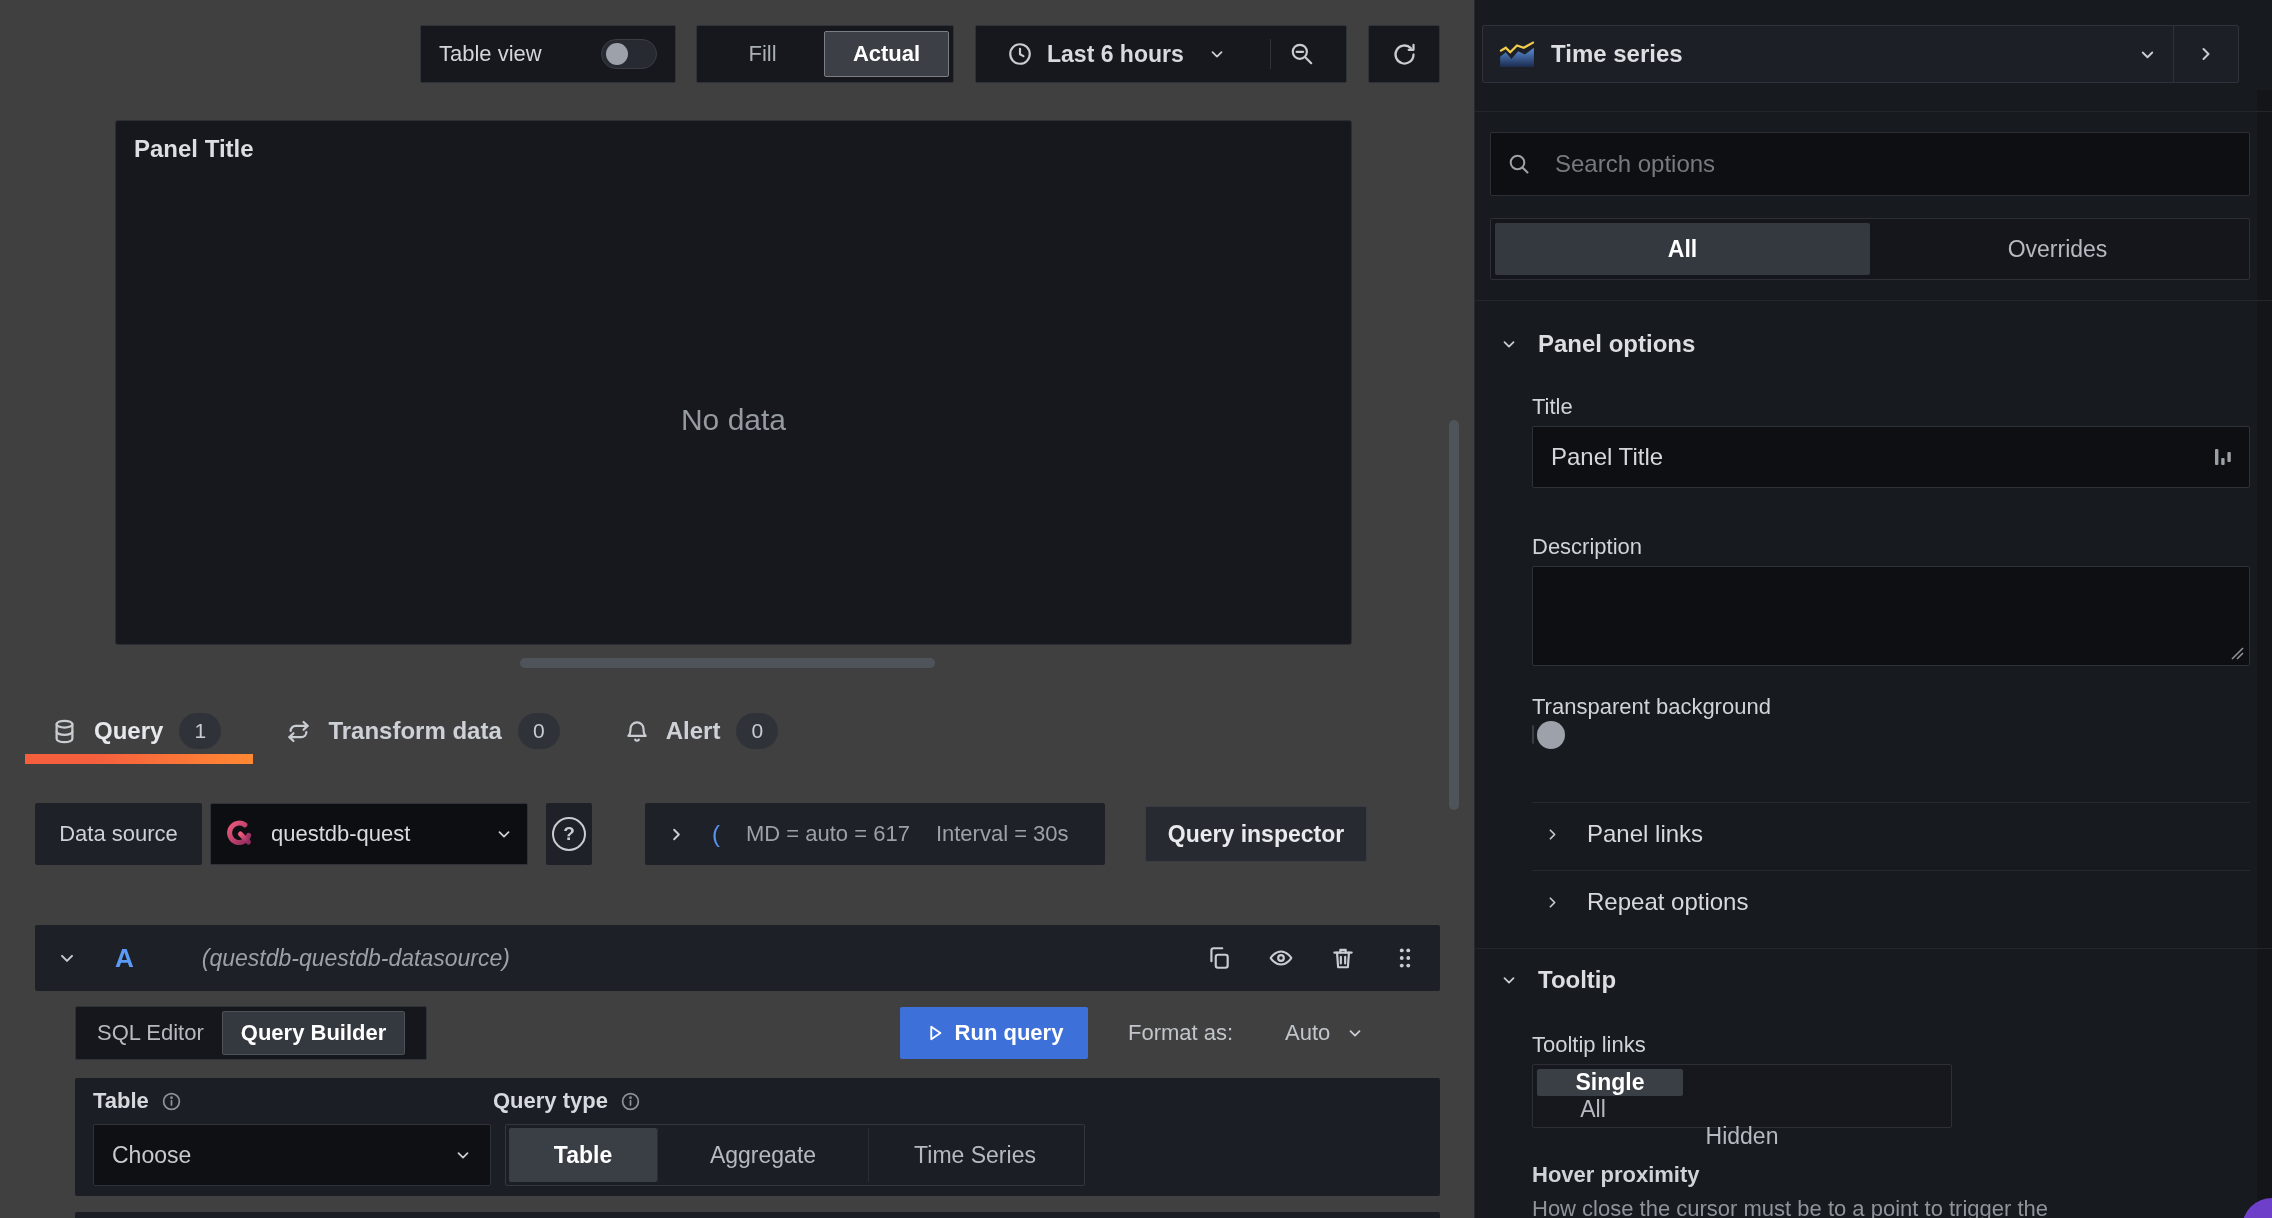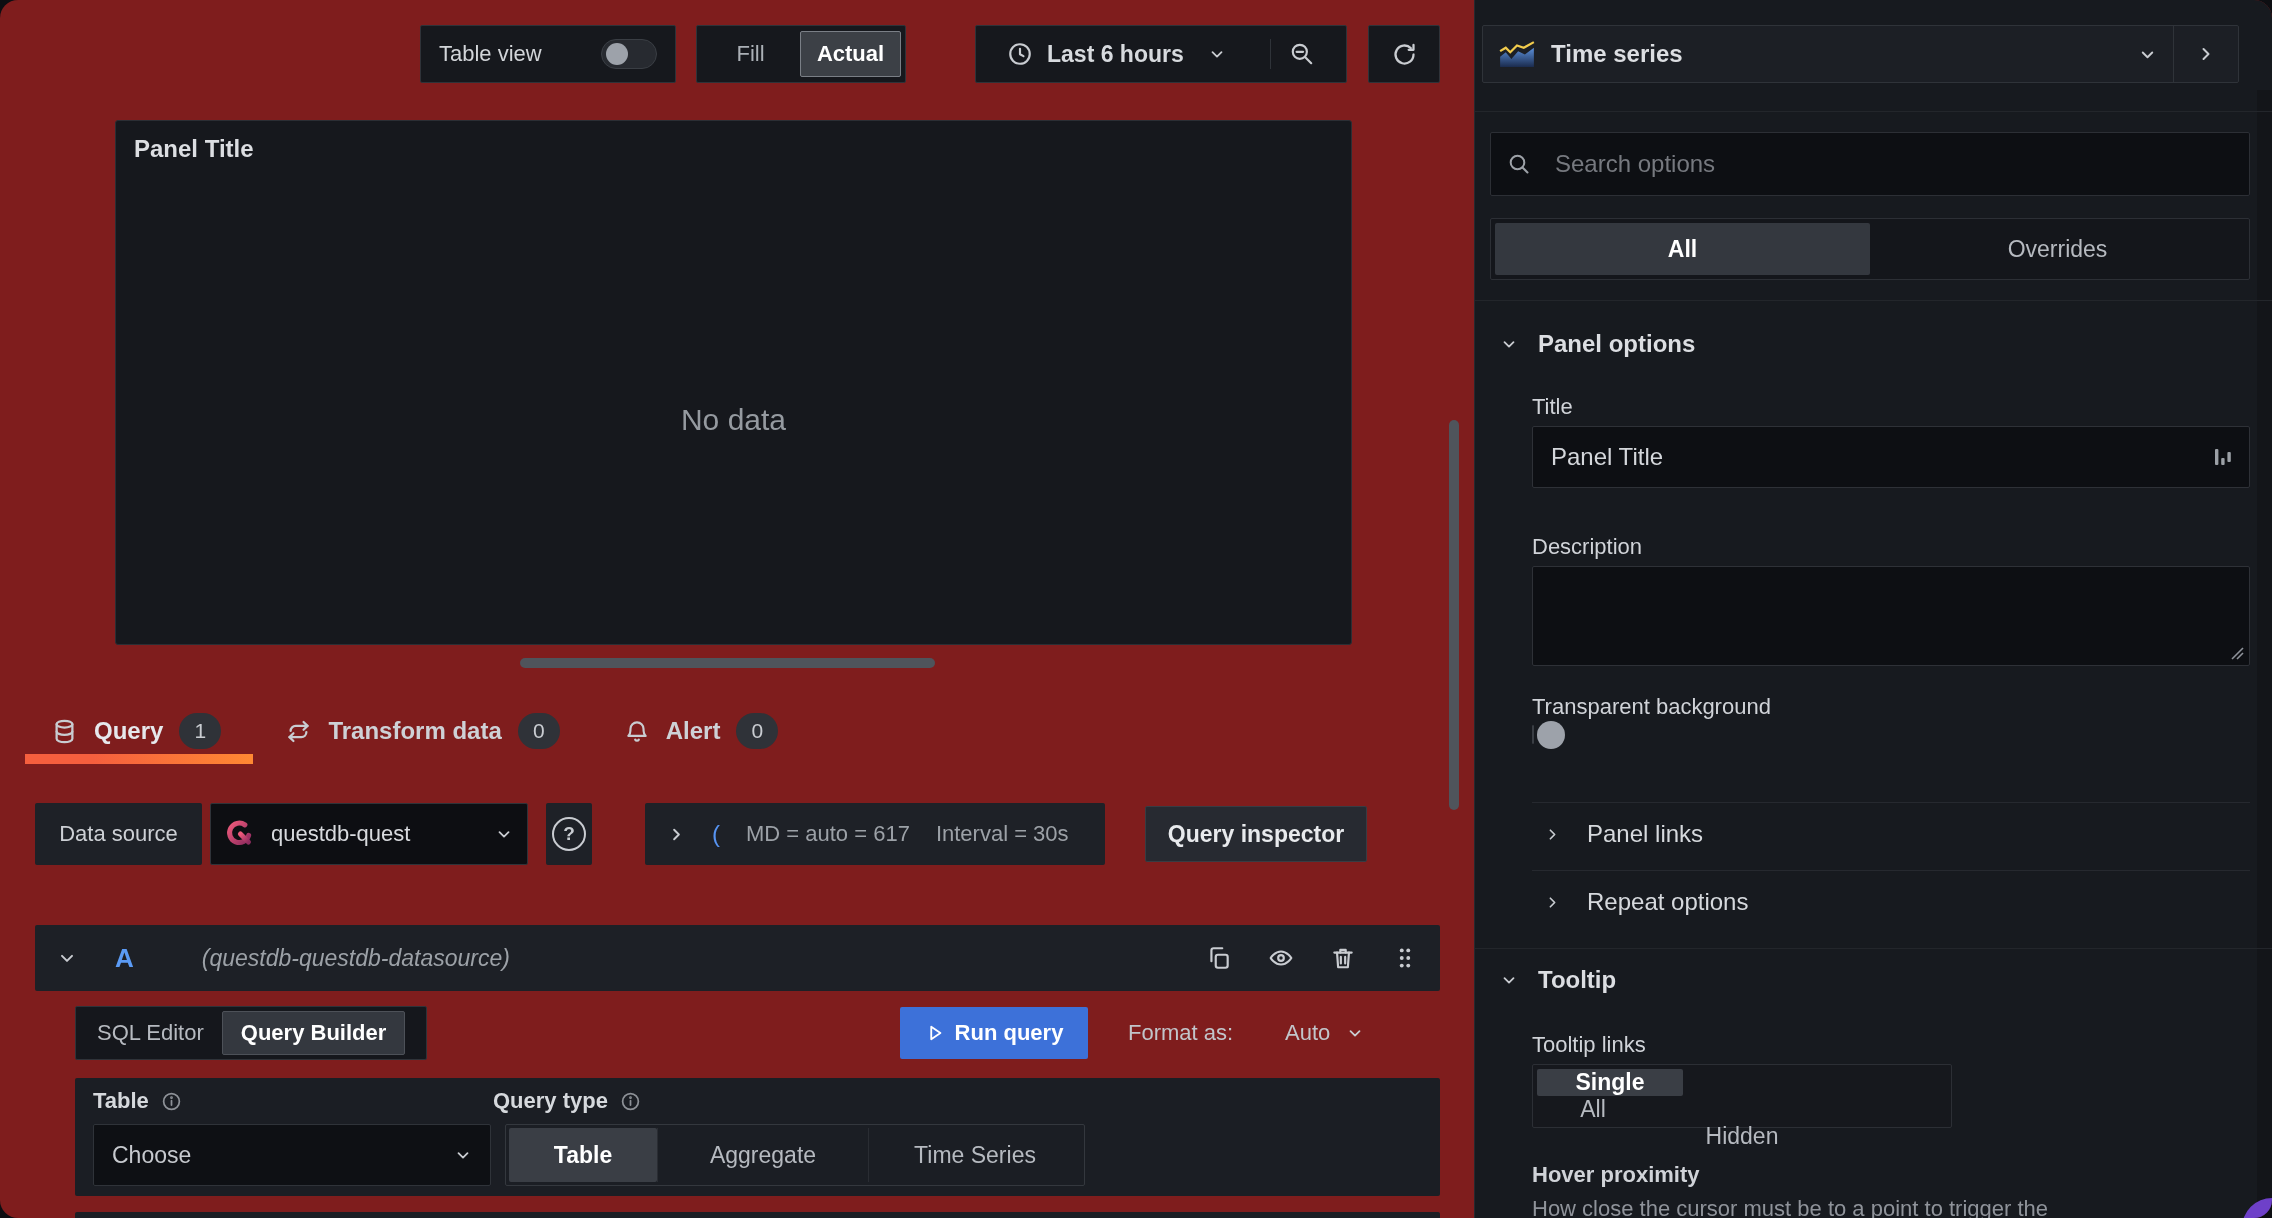--- a/index.html
+++ b/index.html
@@ -1,31 +1,31 @@
 <!DOCTYPE html>
 <html><head>
 <meta charset="utf-8">
 <style>
   html,body{margin:0;padding:0;background:#0d0e12;}
-  #root{position:relative;width:2272px;height:1218px;overflow:hidden;background:#7f1d1d;
-        font-family:"Liberation Sans",sans-serif;color:#d8dade;border-radius:18px;}
+  #root{position:relative;width:2272px;height:1218px;overflow:hidden;background:#404040;
+        font-family:"Liberation Sans",sans-serif;color:#d8dade;}
   .abs{position:absolute;}
   svg{display:block;}
 
   
   .tbox{position:absolute;top:25px;height:58px;border:1px solid #2f3339;border-radius:2px;
         background:#16181d;display:flex;align-items:center;box-sizing:border-box;}
   .tv-box{left:420px;width:256px;padding:0 18px;justify-content:space-between;}
   .tv-label{font-size:22px;color:#d2d5d9;}
   .switch{position:relative;border-radius:17px;background:#272a30;border:1px solid #3a3e44;box-sizing:border-box;cursor:pointer;}
   .switch .knob{position:absolute;top:50%;transform:translateY(-50%);left:4px;border-radius:50%;background:#9da2aa;}
   .switch.sm{width:56px;height:30px;}  .switch.sm .knob{width:22px;height:22px;}
   .switch.lg{width:64px;height:38px;}  .switch.lg .knob{width:28px;height:28px;}
 
-  .fa-box{left:696px;width:210px;padding:4px;}
+  .fa-box{left:696px;width:258px;padding:4px;}
   .seg{flex:1;text-align:center;font-size:22px;color:#abb0b6;line-height:46px;cursor:pointer;}
   .seg.sel{background:#3c4046;border:1px solid #7a7f86;border-radius:2px;color:#fff;font-weight:700;line-height:44px;}
 
   .tp-box{left:975px;width:372px;padding:13px;}
   .tp-main{flex:1;display:flex;align-items:center;gap:14px;padding:0 18px;height:100%;cursor:pointer;}
   .tp-label{font-size:23px;font-weight:600;color:#d7dade;}
   .tp-zoom{width:62px;height:100%;border-left:1px solid #2f3339;display:flex;align-items:center;justify-content:center;cursor:pointer;}
   .rf-box{left:1368px;width:72px;justify-content:center;cursor:pointer;}
   .icn{color:#c9ccd1;}
 

